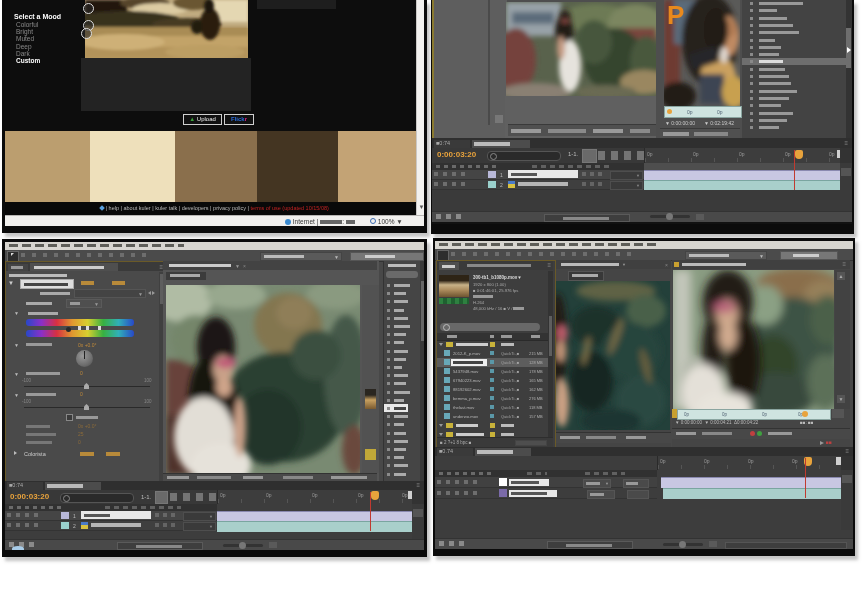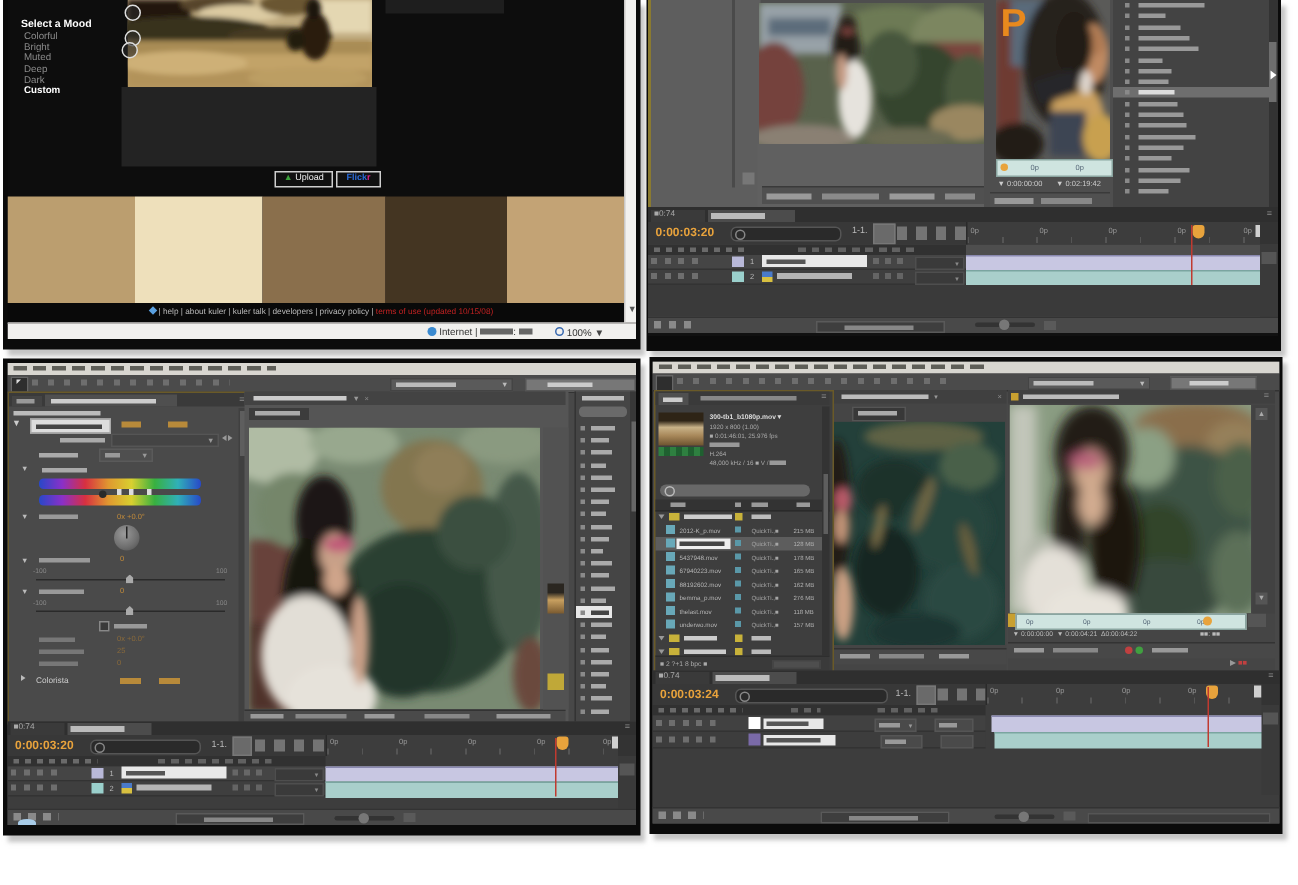--- a/index.html
+++ b/index.html
@@ -1018,29 +1018,20 @@
   </div>
 
   <div class="a" style="left:0;top:206px;width:418px;height:102px;background:#3d3d3d;">
     <div class="a" style="left:0;top:0;width:418px;height:9px;background:#2f2f2f;">
       <div class="a" style="left:2px;top:1px;width:34px;height:8px;background:#3a3a3a;color:#aaa;font-size:5.5px;padding-left:2px;">■0.74</div>
       <div class="a" style="left:40px;top:1px;width:56px;height:8px;background:#4c4c4c;">
             <span class="blob" style="left:2px;top:2px;width:36px;background:#bbb;"></span>
           </div>
       <div class="a" style="right:4px;top:1px;color:#888;font-size:6px;">≡</div>
     </div>
-    <div class="a" style="left:0;top:9px;width:418px;height:14px;background:#383838;">
-      <div class="a" style="left:5px;top:2px;color:#e9a33c;font-size:8px;font-weight:bold;">0:00:03:24</div>
-      <div class="a" style="left:55px;top:3px;width:100px;height:8px;background:#2a2a2a;border:1px solid #555;border-radius:4px;">
-            <div class="a" style="left:2px;top:1px;width:5px;height:5px;border:1px solid #888;border-radius:50%;"></div>
-          </div>
-      <div class="a" style="left:162px;top:4px;color:#bbb;font-size:6px;">1-1.</div>
-      <div class="a" style="left:176px;top:1px;width:11px;height:11px;background:#6a6a6a;border:1px solid #777;"></div>
-      <div class="a" style="left:190px;top:3px;width:60px;height:8px;background:repeating-linear-gradient(90deg,#747474 0 7px,#383838 7px 13px);"></div>
-    </div>
 
     <div class="a" style="left:222px;top:9px;width:184px;height:14px;background:#3d3d3d;border-left:1px solid #2a2a2a;">
       <div class="a" style="left:2px;top:2px;color:#999;font-size:5px;">0p</div>
           <div class="a" style="left:46px;top:2px;color:#999;font-size:5px;">0p</div>
           <div class="a" style="left:90px;top:2px;color:#999;font-size:5px;">0p</div>
           <div class="a" style="left:134px;top:2px;color:#999;font-size:5px;">0p</div>
       <div class="a" style="left:0;top:9px;width:184px;height:4px;background:repeating-linear-gradient(90deg,#555 0 1px,#3d3d3d 1px 23px);"></div>
       <div class="a" style="left:146px;top:1px;width:8px;height:9px;background:#e8a33c;border-radius:2px 2px 4px 4px;"></div>
       <div class="a" style="left:178px;top:1px;width:5px;height:8px;background:#d0d0d0;"></div>
     </div>

